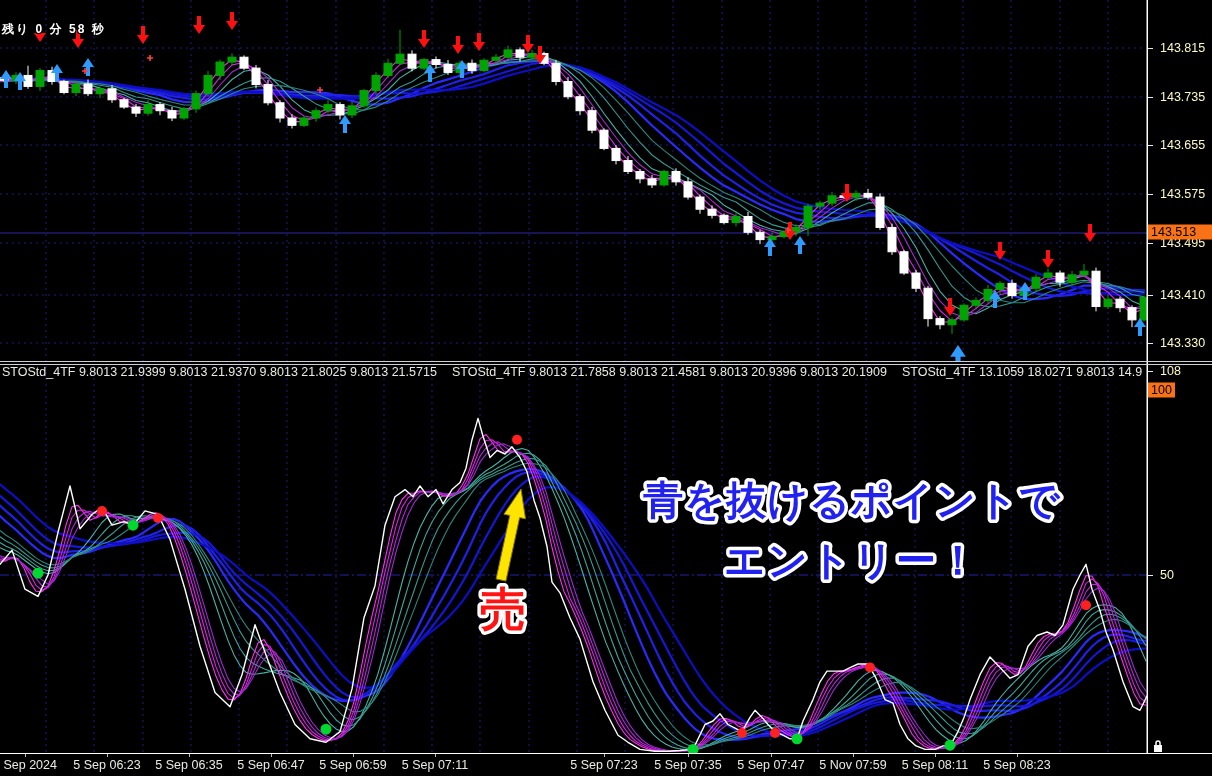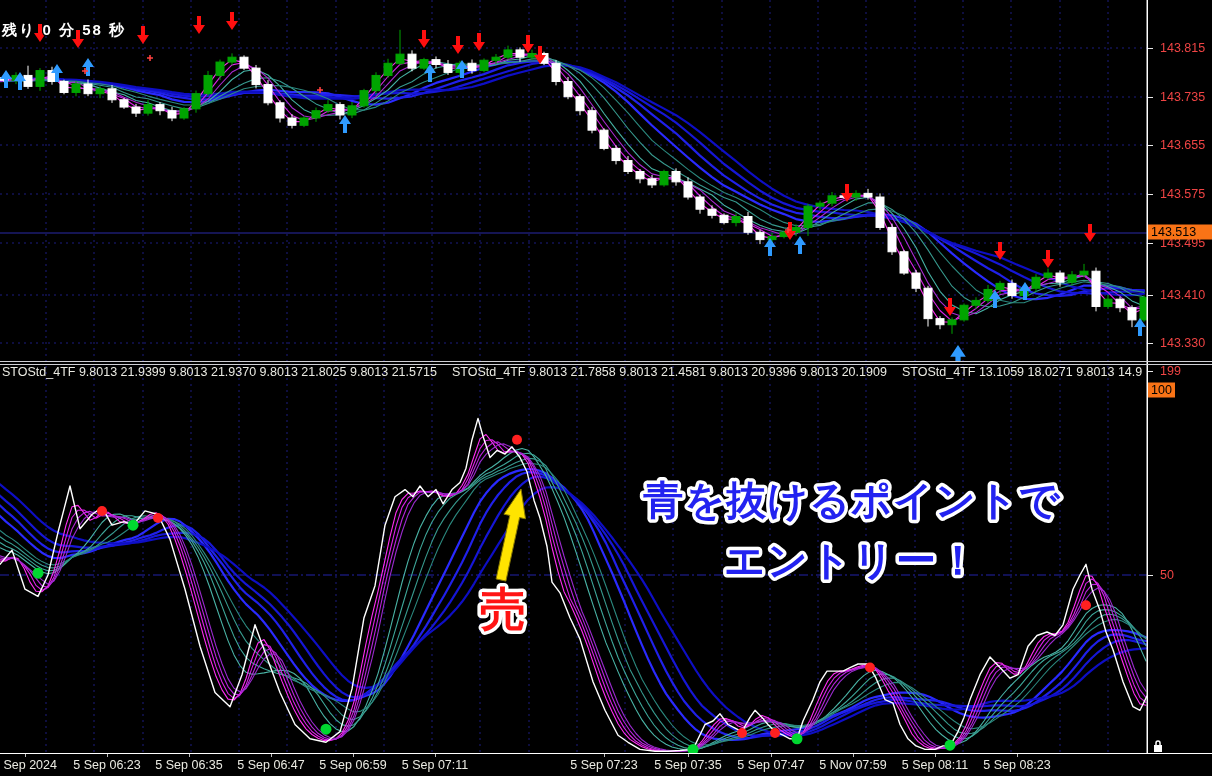--- a/index.html
+++ b/index.html
@@ -2,26 +2,26 @@
 <html><head>
 <meta charset="utf-8">
 <style>
   html,body{margin:0;padding:0;background:#000;}
   #screen{position:relative;width:1212px;height:776px;background:#000;overflow:hidden;
           font-family:"Liberation Sans","DejaVu Sans",sans-serif;}
   #chart-svg{position:absolute;left:0;top:0;}
   .hdr{position:absolute;left:6px;top:3px;color:#ffffff;font-size:13.5px;letter-spacing:.3px;
        white-space:pre;z-index:30;}
   .hdr .tri{font-size:10px;vertical-align:1px;margin-right:6px;}
-  .timer{position:absolute;left:2px;top:21px;color:#ffffff;font-size:15px;font-weight:bold;
+  .timer{position:absolute;left:2px;top:21px;color:#ffffff;font-size:12px;font-weight:bold;
          letter-spacing:2px;z-index:30;text-shadow:1px 1px 0 #000,-1px 1px 0 #000,1px -1px 0 #000,-1px -1px 0 #000;}
   .ind-hdr{position:absolute;top:365px;color:#eaeae2;font-size:12.5px;white-space:pre;z-index:25;}
   .scale-col{position:absolute;left:1147px;top:0;width:65px;height:753px;background:#000;
              border-left:1px solid #ffffff;z-index:20;}
-  .plabel{position:absolute;left:12px;transform:translateY(-50%);color:#ef4444;font-size:12.5px;white-space:nowrap;}
+  .plabel{position:absolute;left:12px;transform:translateY(-50%);color:#fef9c3;font-size:12.5px;white-space:nowrap;}
   .plabel.boxed{background:#f97316;color:#000;padding:0 3px 1px 3px;left:0;}
   .ptick{position:absolute;left:0;width:5px;height:1px;background:#e8e8e8;}
   .time-axis{position:absolute;left:0;top:754px;width:1212px;height:22px;background:#000;z-index:20;}
   .tlabel{position:absolute;top:4px;transform:translateX(-50%);color:#eaeae2;font-size:12.5px;white-space:nowrap;}
   .sep-line{position:absolute;left:0;width:1212px;height:1px;background:#cfcfd4;z-index:22;}
   .bottom-line{position:absolute;left:0;top:753px;width:1212px;height:1px;background:#ffffff;z-index:22;}
 </style>
 </head>
 <body>
 
@@ -366,21 +366,21 @@
       <div class="ptick" style="top: 194px;"></div>
       <div class="plabel" style="top: 194px;">143.575</div>
       <div class="ptick" style="top: 243px;"></div>
       <div class="plabel" style="top: 243px;">143.495</div>
       <div class="ptick" style="top: 295px;"></div>
       <div class="plabel" style="top: 295px;">143.410</div>
       <div class="ptick" style="top: 343px;"></div>
       <div class="plabel" style="top: 343px;">143.330</div>
       <div class="plabel boxed" style="top: 232px; width: 58px;">143.513</div>
       <div class="ptick" style="top: 371px;"></div>
-      <div class="plabel" style="top: 371px;">199</div>
+      <div class="plabel" style="top: 371px;">108</div>
       <div class="plabel boxed" style="top: 390px;">100</div>
       <div class="ptick" style="top: 575px;"></div>
       <div class="plabel" style="top: 575px;">50</div>
       <svg width="14" height="14" style="position: absolute; left: 3px; top: 739px;">
         <rect x="3" y="6" width="8" height="7" fill="#fff"></rect>
         <path d="M5 6 V4 a2 2 0 0 1 4 0 V6" fill="none" stroke="#fff" stroke-width="1.5"></path>
       </svg>
     </div>
 
   <div class="sep-line" style="top:361px"></div>

